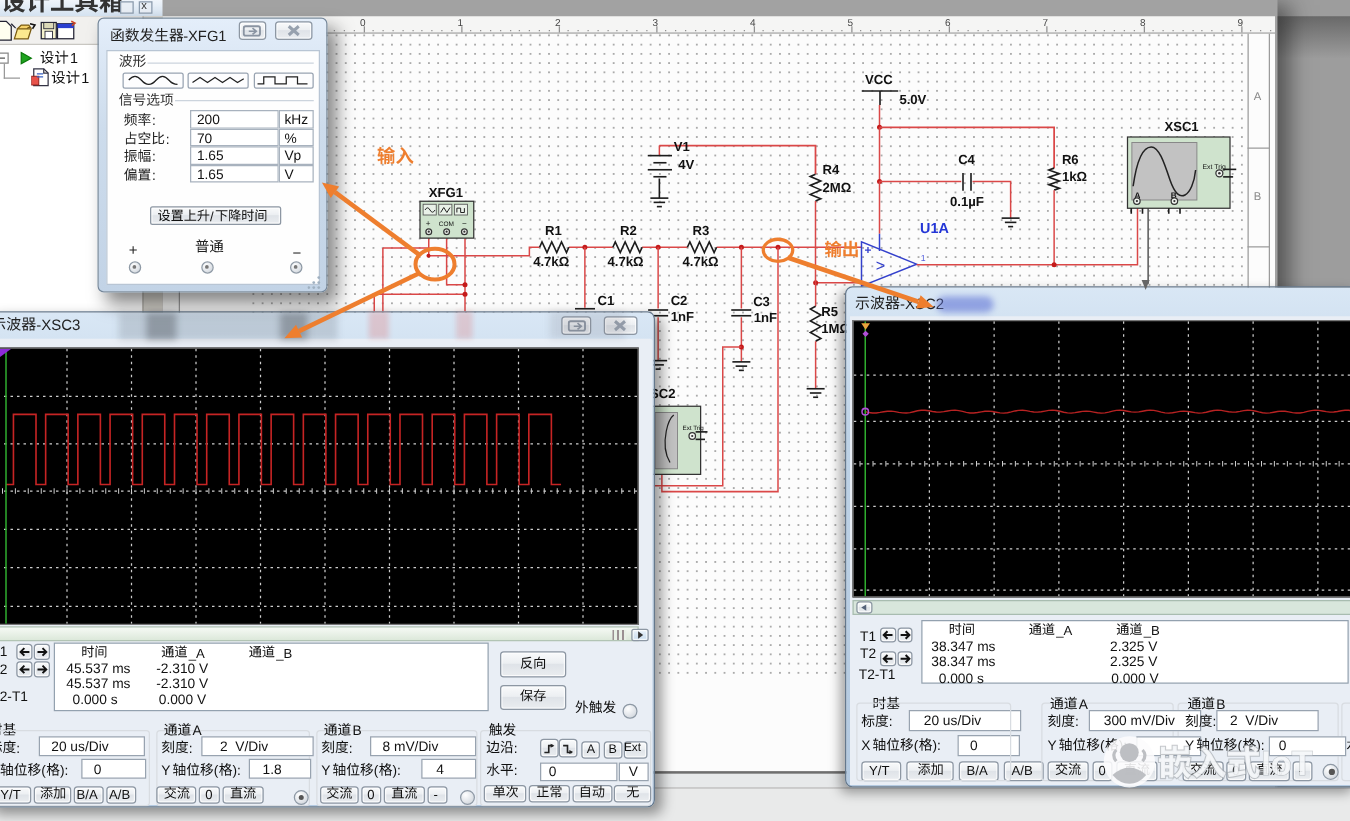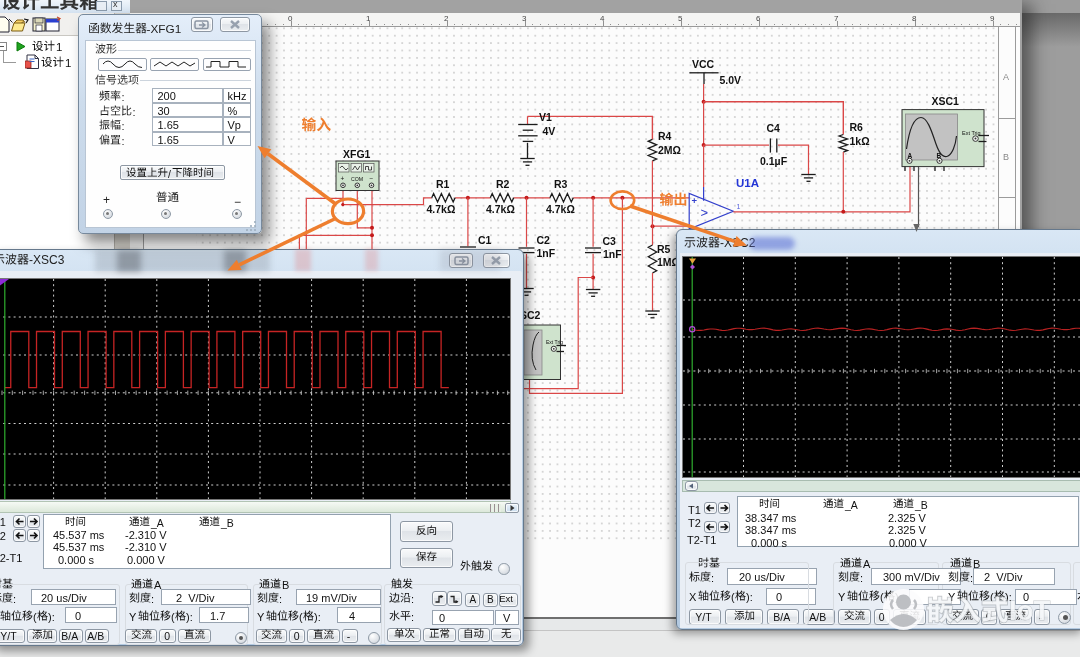--- a/index.html
+++ b/index.html
@@ -615,21 +615,21 @@
       </g>
     </svg>
     <div class="t " style="left:180px;top:361px;font-size:11px;color:#111">(</div>
     <svg class="cj " style="left:184px;top:360px" width="13" height="14">
       <g transform="translate(0,9.7) scale(0.1100,0.1100)" fill="#111">
         <use href="#r683c" x="0"></use>
       </g>
     </svg>
     <div class="t " style="left:195px;top:361px;font-size:11px;color:#111">):</div>
     <div class="ibox" style="left:207.5px;top:356.5px;width:50px;height:16.5px"></div>
-    <div class="t " style="left:219px;top:359.5px;font-size:11px;color:#111">1.7</div>
+    <div class="t " style="left:219px;top:359.5px;font-size:11px;color:#111">1.8</div>
     <div class="btn" style="left:134px;top:378.5px;width:32px;height:14.5px"></div>
     <svg class="cj " style="left:139.5px;top:379.1875px" width="23" height="14">
       <g transform="translate(0,9.2) scale(0.1050,0.1050)" fill="#111">
         <use href="#r4ea4" x="0"></use>
         <use href="#r6d41" x="100"></use>
       </g>
     </svg>
     <div class="btn" style="left:168px;top:378.5px;width:17px;height:14.5px"></div>
     <div class="t " style="left:173.245px;top:379.7125px;font-size:10.5px;color:#111">0</div>
     <div class="btn" style="left:187px;top:378.5px;width:33px;height:14.5px"></div>
@@ -649,21 +649,21 @@
     </svg>
     <div class="t " style="left:291px;top:329px;font-size:11px;color:#111">B</div>
     <svg class="cj " style="left:266px;top:342px" width="24" height="14">
       <g transform="translate(0,9.7) scale(0.1100,0.1100)" fill="#111">
         <use href="#r523b" x="0"></use>
         <use href="#r5ea6" x="100"></use>
       </g>
     </svg>
     <div class="t " style="left:288px;top:343px;font-size:11px;color:#111">:</div>
     <div class="ibox" style="left:305px;top:338.5px;width:85px;height:16.5px"></div>
-    <div class="t " style="left:315px;top:341.5px;font-size:11px;color:#111">19 mV/Div</div>
+    <div class="t " style="left:315px;top:341.5px;font-size:11px;color:#111">8 mV/Div</div>
     <div class="t " style="left:266px;top:361px;font-size:11px;color:#111">Y</div>
     <svg class="cj " style="left:275px;top:360px" width="35" height="14">
       <g transform="translate(0,9.7) scale(0.1100,0.1100)" fill="#111">
         <use href="#r8f74" x="0"></use>
         <use href="#r4f4d" x="100"></use>
         <use href="#r79fb" x="200"></use>
       </g>
     </svg>
     <div class="t " style="left:308px;top:361px;font-size:11px;color:#111">(</div>
     <svg class="cj " style="left:312px;top:360px" width="13" height="14">
@@ -1061,21 +1061,21 @@
     <div class="t " style="left:148.5px;top:75px;font-size:11px;color:#111">kHz</div>
     <svg class="cj " style="left:19.5px;top:89.5px" width="35" height="14">
       <g transform="translate(0,9.7) scale(0.1100,0.1100)" fill="#222">
         <use href="#r5360" x="0"></use>
         <use href="#r7a7a" x="100"></use>
         <use href="#r6bd4" x="200"></use>
       </g>
     </svg>
     <div class="t " style="left:53.5px;top:90.5px;font-size:11px;color:#222">:</div>
     <div class="ibox" style="left:73px;top:87.5px;width:71px;height:14.8px;border-color:#a8b2be"></div>
-    <div class="t " style="left:78.5px;top:89.5px;font-size:11px;color:#111">30</div>
+    <div class="t " style="left:78.5px;top:89.5px;font-size:11px;color:#111">70</div>
     <div class="ibox" style="left:143.8px;top:87.5px;width:28px;height:14.8px;border-color:#a8b2be"></div>
     <div class="t " style="left:148.5px;top:89.5px;font-size:11px;color:#111">%</div>
     <svg class="cj " style="left:19.5px;top:104px" width="24" height="14">
       <g transform="translate(0,9.7) scale(0.1100,0.1100)" fill="#222">
         <use href="#r632f" x="0"></use>
         <use href="#r5e45" x="100"></use>
       </g>
     </svg>
     <div class="t " style="left:42.5px;top:105px;font-size:11px;color:#222">:</div>
     <div class="ibox" style="left:73px;top:102px;width:71px;height:14.8px;border-color:#a8b2be"></div>

